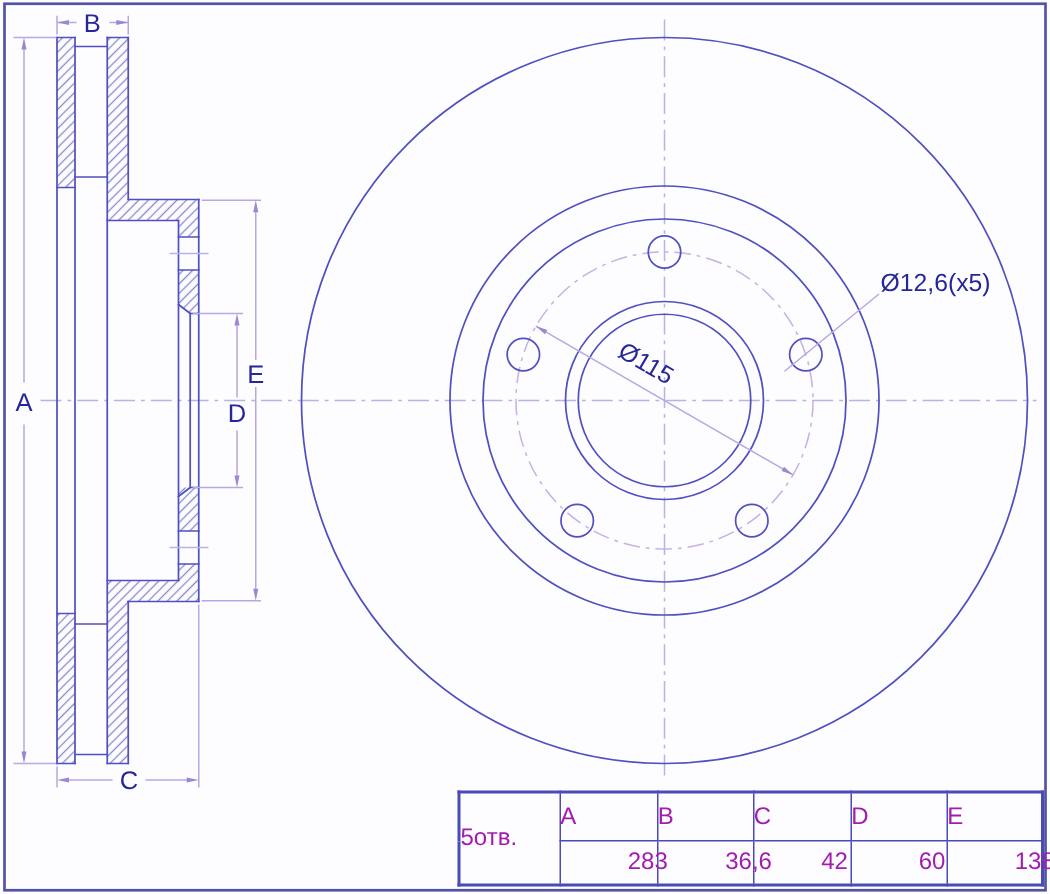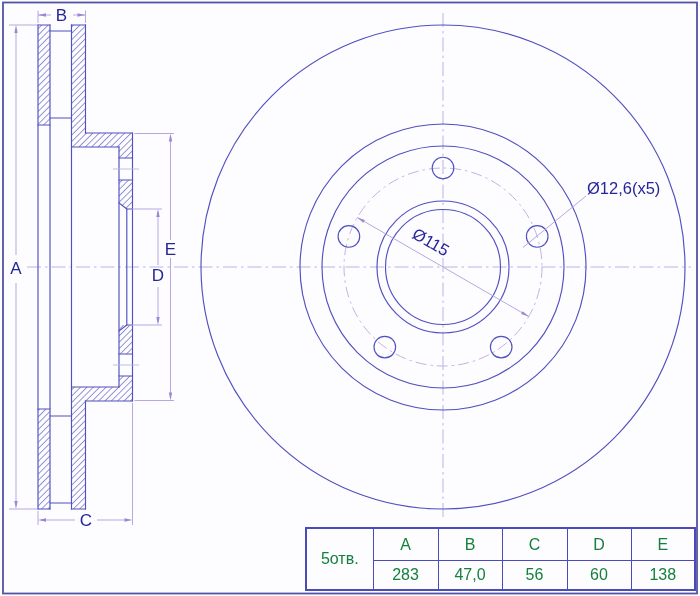--- a/index.html
+++ b/index.html
@@ -17,26 +17,26 @@
   .arrow{fill:#9c87d2;stroke:none;}
   .cline{stroke:#b5b5e5;stroke-width:1;fill:none;stroke-dasharray:14 4 2.5 4;}
   .bcircle{stroke:#c6b0e6;stroke-width:1;fill:none;stroke-dasharray:11 4 2.5 4;}
   .tick{stroke:#b5b5e5;stroke-width:0.9;fill:none;}
   .lbl{fill:#262699;font-family:"Liberation Sans",sans-serif;font-size:17px;}
   .lbl-small{fill:#262699;font-family:"Liberation Sans",sans-serif;font-size:16.5px;}
   .spec{
     position:absolute;left:305px;top:527px;width:389px;
     border-collapse:collapse;table-layout:fixed;
     background:#fdfdff;
-    color:#15803d;font-family:"Liberation Sans",sans-serif;font-size:16px;
-    text-align:center;
+    color:#a21caf;font-family:"Liberation Sans",sans-serif;font-size:16px;
+    text-align:left;
   }
   .spec td{border:1.5px solid #4a4ab8;padding:0;}
   .spec tr.hdr td{height:31px;}
-  .spec tr.val td{height:28px;}
+  .spec tr.val td{height:28px;padding-left:45px;}
 </style>
 </head>
 <body>
 
 <div id="sheet">
   <svg id="drawing" width="700" height="596" viewBox="0 0 700 596">
     <defs>
       <pattern id="hatch" width="4.5" height="4.5" patternUnits="userSpaceOnUse" patternTransform="rotate(-45)">
         <line x1="0" y1="2.25" x2="4.5" y2="2.25" stroke="#8585d2" stroke-width="0.85"></line>
       </pattern>
@@ -153,20 +153,20 @@
       <tr class="hdr">
         <td rowspan="2">5отв.</td>
         <td>A</td>
         <td>B</td>
         <td>C</td>
         <td>D</td>
         <td>E</td>
       </tr>
       <tr class="val">
         <td>283</td>
-        <td>47,0</td>
-        <td>56</td>
+        <td>36,6</td>
+        <td>42</td>
         <td>60</td>
         <td>138</td>
       </tr>
     </tbody>
   </table>
 </div>
 
 </body></html>

